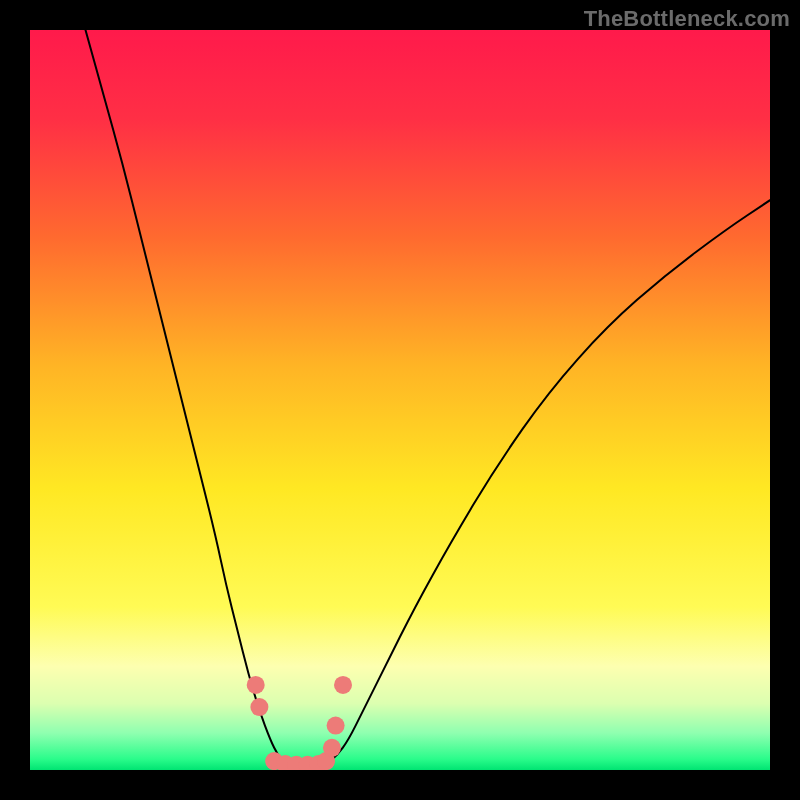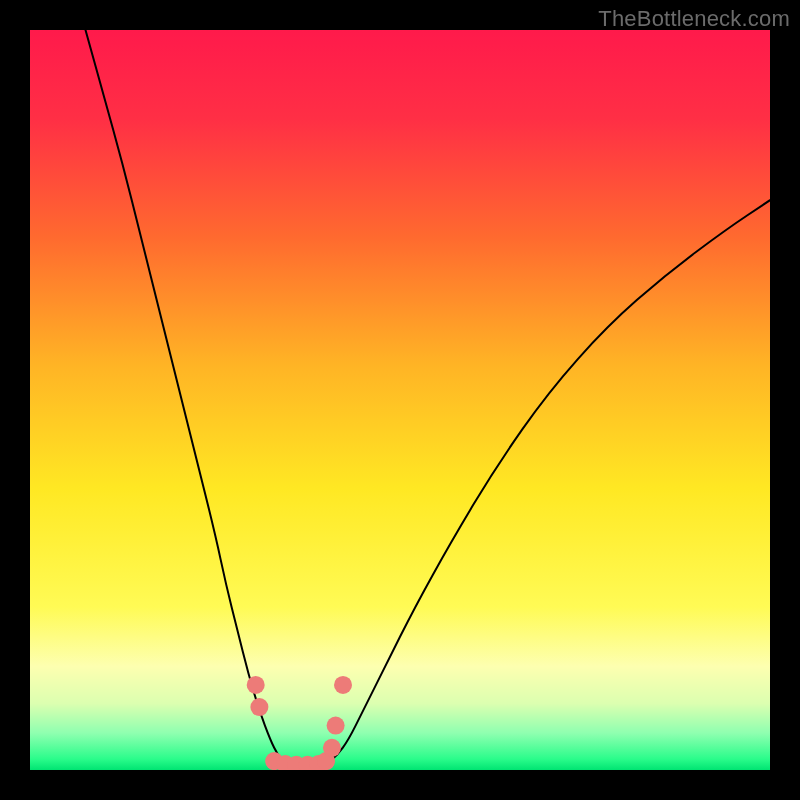--- a/index.html
+++ b/index.html
@@ -25,21 +25,21 @@
     top: 0;
     width: 740px;
     height: 740px;
   }
   .watermark {
     position: absolute;
     top: 6px;
     right: 10px;
     color: #6b6b6b;
     font-size: 22px;
-    font-weight: 400;
+    font-weight: 700;
     letter-spacing: 0.2px;
     z-index: 10;
   }
   svg { display: block; }
 </style>
 </head>
 <body>
 
 <div class="watermark">TheBottleneck.com</div>
 

